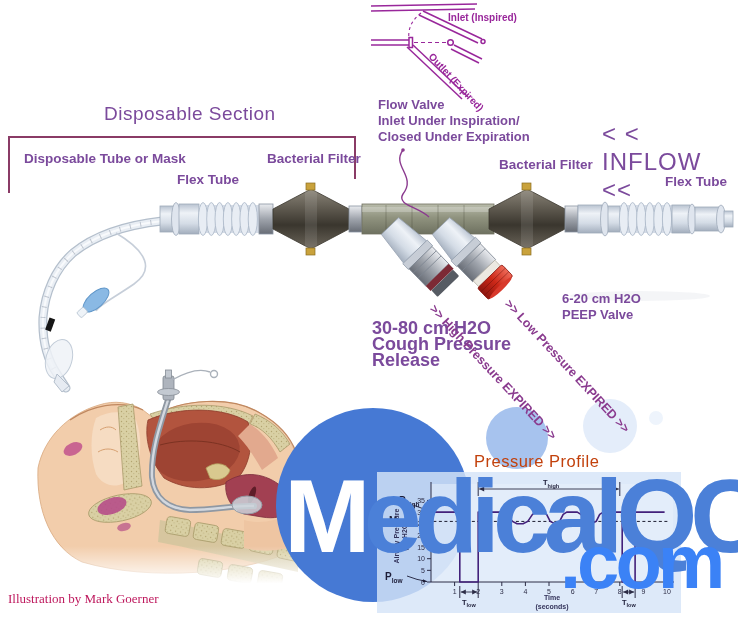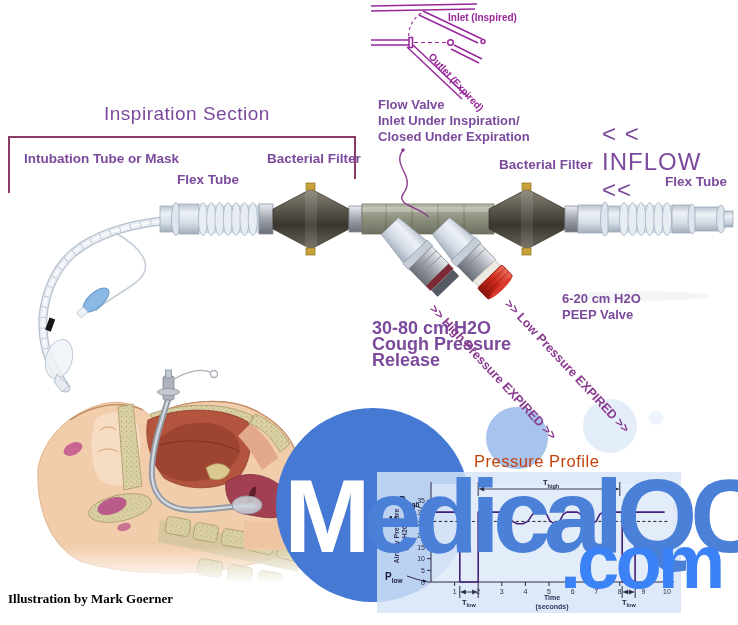--- a/index.html
+++ b/index.html
@@ -5,21 +5,21 @@
   html,body{margin:0;padding:0;}
   body{width:738px;height:625px;position:relative;overflow:hidden;background:#fff;
        font-family:"Liberation Sans",sans-serif;}
   .layer{position:absolute;left:0;top:0;pointer-events:none;}
   .lbl{position:absolute;font-weight:bold;color:#7b4a9c;font-size:13.5px;line-height:16px;
        white-space:pre-line;}
   .lbl-light{position:absolute;color:#7b4a9c;font-weight:400;}
   .rot-lbl{position:absolute;font-weight:bold;color:#8a3b8f;font-size:12.5px;
            transform-origin:left top;white-space:nowrap;}
   .bracket-line{position:absolute;background:#8a3b66;}
-  .credit{position:absolute;font-family:"Liberation Serif",serif;color:#000000;font-size:13px;font-weight:bold;}
+  .credit{position:absolute;font-family:"Liberation Serif",serif;color:#be185d;font-size:13px;}
   .wm-circle{position:absolute;border-radius:50%;}
   #chart-panel{position:absolute;left:377px;top:472px;width:304px;height:141px;
                background:rgba(214,228,248,0.82);z-index:5;}
   #chart-title{position:absolute;left:474px;top:452px;font-size:16.5px;color:#c2410c;
                letter-spacing:.5px;z-index:6;}
   .ctick{font-size:7px;fill:#2c2c46;}
   .caxlbl{font-size:7px;fill:#32325a;font-weight:bold;}
   .plabel{font-size:10px;fill:#1d1d38;font-weight:bold;}
   .psub{font-size:6.5px;}
   .tlabel{font-size:7.5px;fill:#1d1d38;font-weight:bold;}
@@ -319,26 +319,26 @@
     <text class="tlabel" x="166" y="13"><tspan>T</tspan><tspan class="tsub" dy="2.5">high</tspan></text>
     <text class="tlabel" x="85" y="133" font-size="6.5"><tspan>T</tspan><tspan class="tsub" dy="2">low</tspan></text>
     <text class="tlabel" x="245" y="133" font-size="6.5"><tspan>T</tspan><tspan class="tsub" dy="2">low</tspan></text>
     <text class="caxlbl" x="22" y="64" text-anchor="middle" transform="rotate(-90 22 64)">Airway Pressure</text>
     <text class="caxlbl" x="30" y="64" text-anchor="middle" transform="rotate(-90 30 64)">(cmH2O)</text>
     <text class="caxlbl" x="175" y="128" text-anchor="middle">Time</text>
     <text class="caxlbl" x="175" y="137" text-anchor="middle">(seconds)</text>
   </svg>
 </div>
 
-<div class="lbl-light layer txt-layer" style="left:104px;top:103px;font-size:19px;letter-spacing:0.5px">Inspiration Section</div>
+<div class="lbl-light layer txt-layer" style="left:104px;top:103px;font-size:19px;letter-spacing:0.5px">Disposable Section</div>
 <div class="bracket-line layer txt-layer" style="left:8px;top:136px;width:348px;height:2px"></div>
 <div class="bracket-line layer txt-layer" style="left:8px;top:136px;width:2px;height:57px"></div>
 <div class="bracket-line layer txt-layer" style="left:354px;top:136px;width:2px;height:43px"></div>
 
-<div class="lbl txt-layer" style="left:24px;top:151px">Intubation Tube or Mask</div>
+<div class="lbl txt-layer" style="left:24px;top:151px">Disposable Tube or Mask</div>
 <div class="lbl txt-layer" style="left:177px;top:172px">Flex Tube</div>
 <div class="lbl txt-layer" style="left:267px;top:151px">Bacterial Filter</div>
 <div class="lbl txt-layer" style="left:378px;top:97px;font-size:13px">Flow Valve
 Inlet Under Inspiration/
 Closed Under Expiration</div>
 <div class="lbl txt-layer" style="left:499px;top:157px">Bacterial Filter</div>
 <div class="lbl txt-layer" style="left:665px;top:174px">Flex Tube</div>
 <div class="lbl-light txt-layer" style="position:absolute;left:602px;top:120px;font-size:24px;letter-spacing:1px">&lt; &lt; INFLOW  &lt;&lt;</div>
 <div class="lbl txt-layer" style="left:372px;top:320px;font-size:18px">30-80 cm H2O
 Cough Pressure

